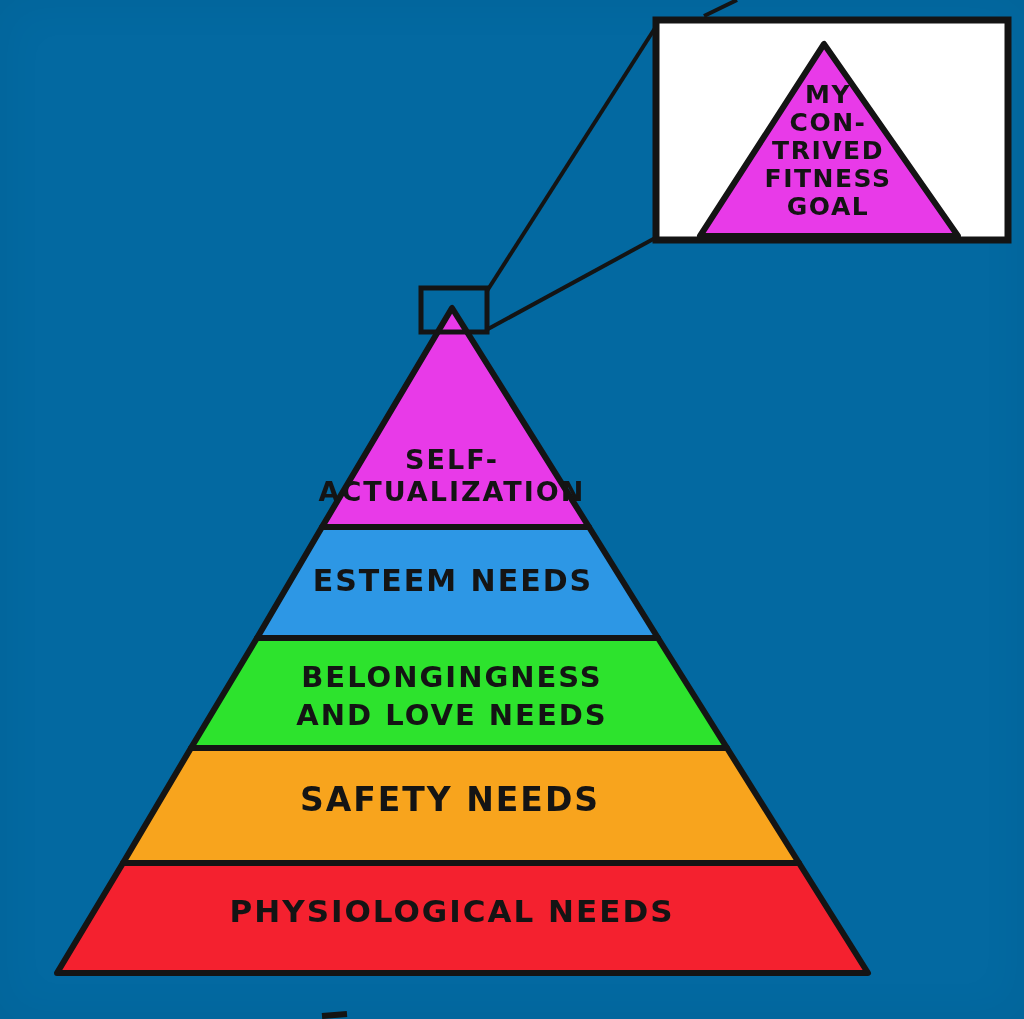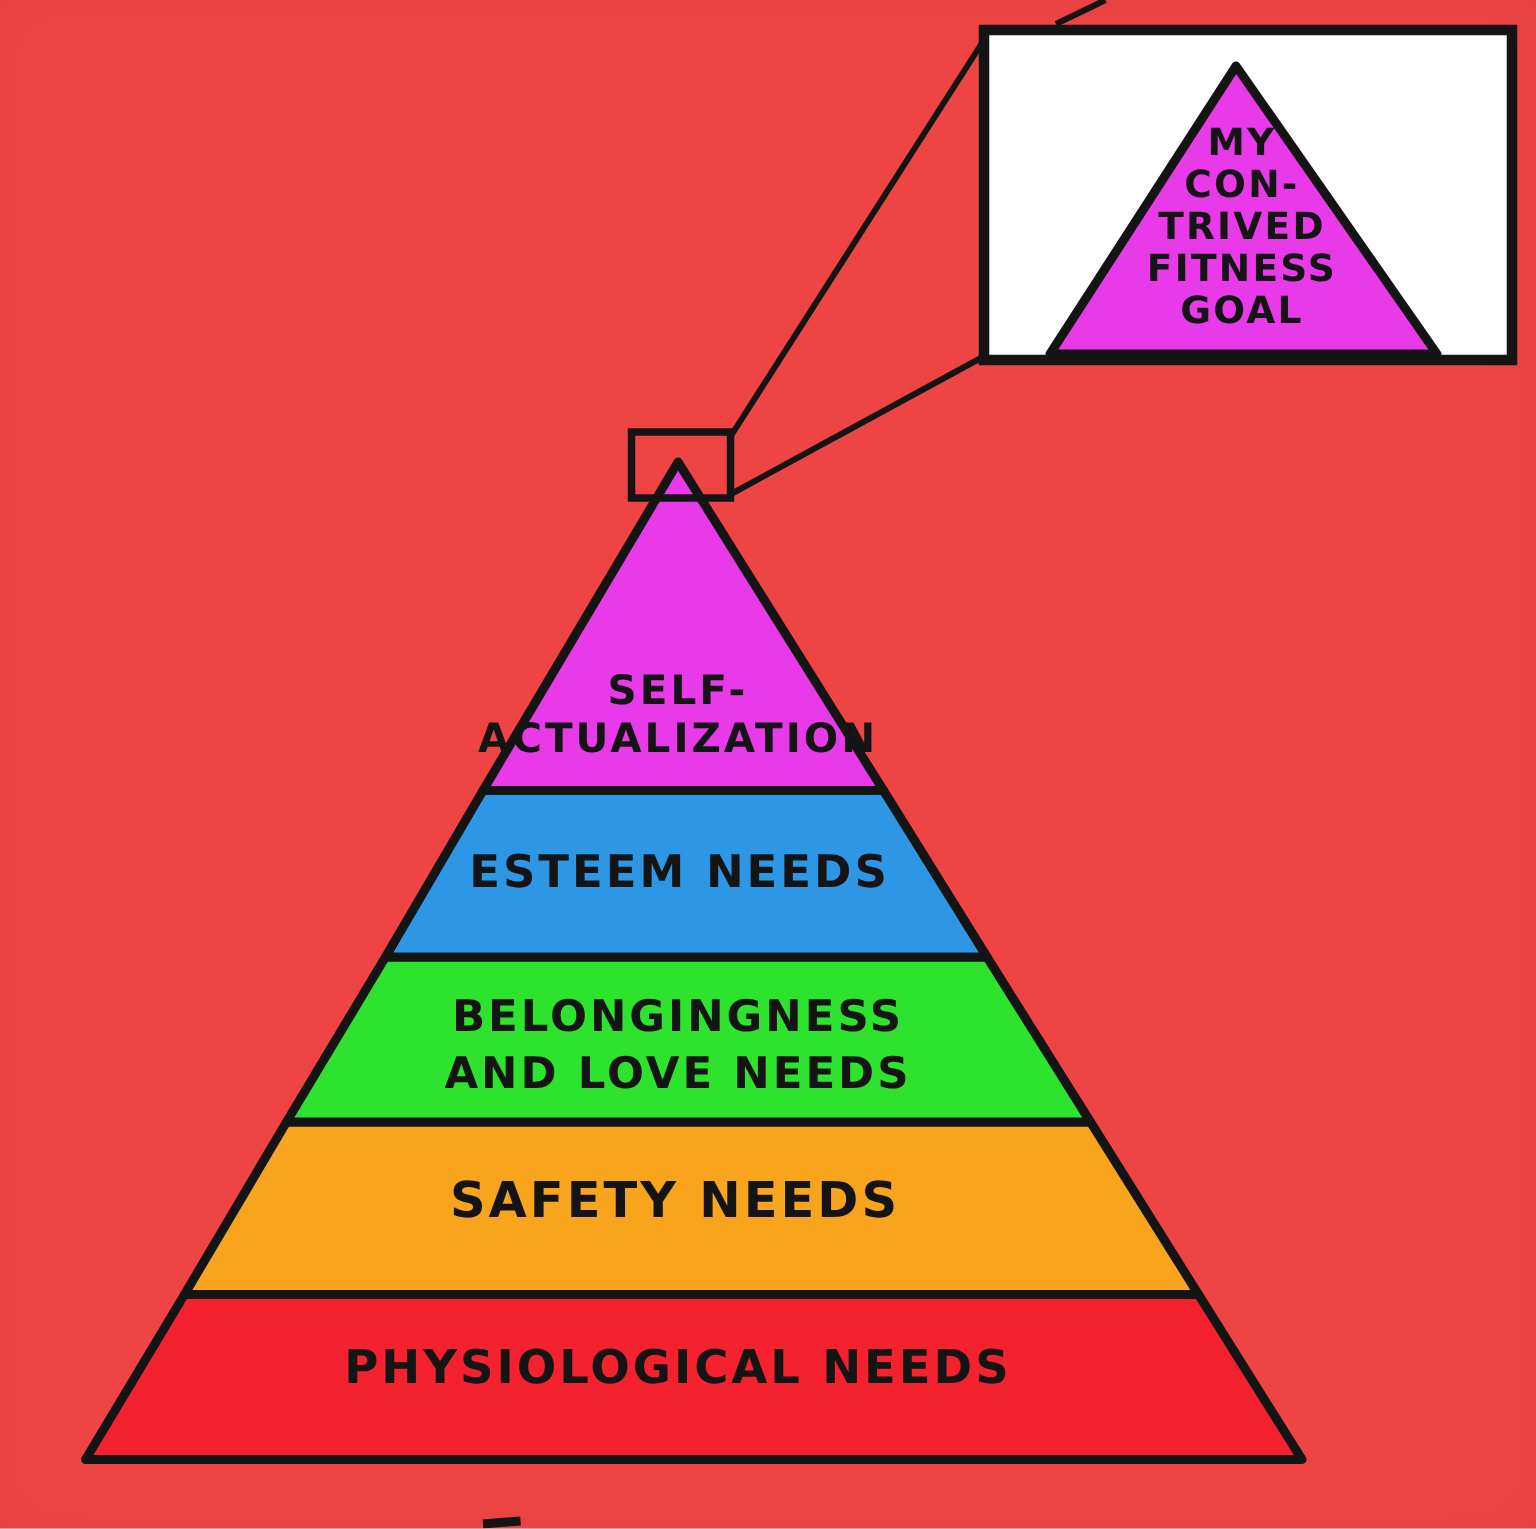--- a/index.html
+++ b/index.html
@@ -3,21 +3,21 @@
 <meta charset="utf-8">
 <style>
   html, body {
     margin: 0;
     padding: 0;
     background: #dddddd;
   }
   .canvas {
     width: 1024px;
     height: 1019px;
-    background: #ef4444;
+    background: #0369a1;
     position: relative;
     overflow: hidden;
     box-shadow: inset 0 0 50px rgba(0,0,0,0.05);
   }
   svg { display: block; }
   text {
     font-family: "DejaVu Sans", "Liberation Sans", sans-serif;
     font-weight: bold;
     fill: #141414;
   }

